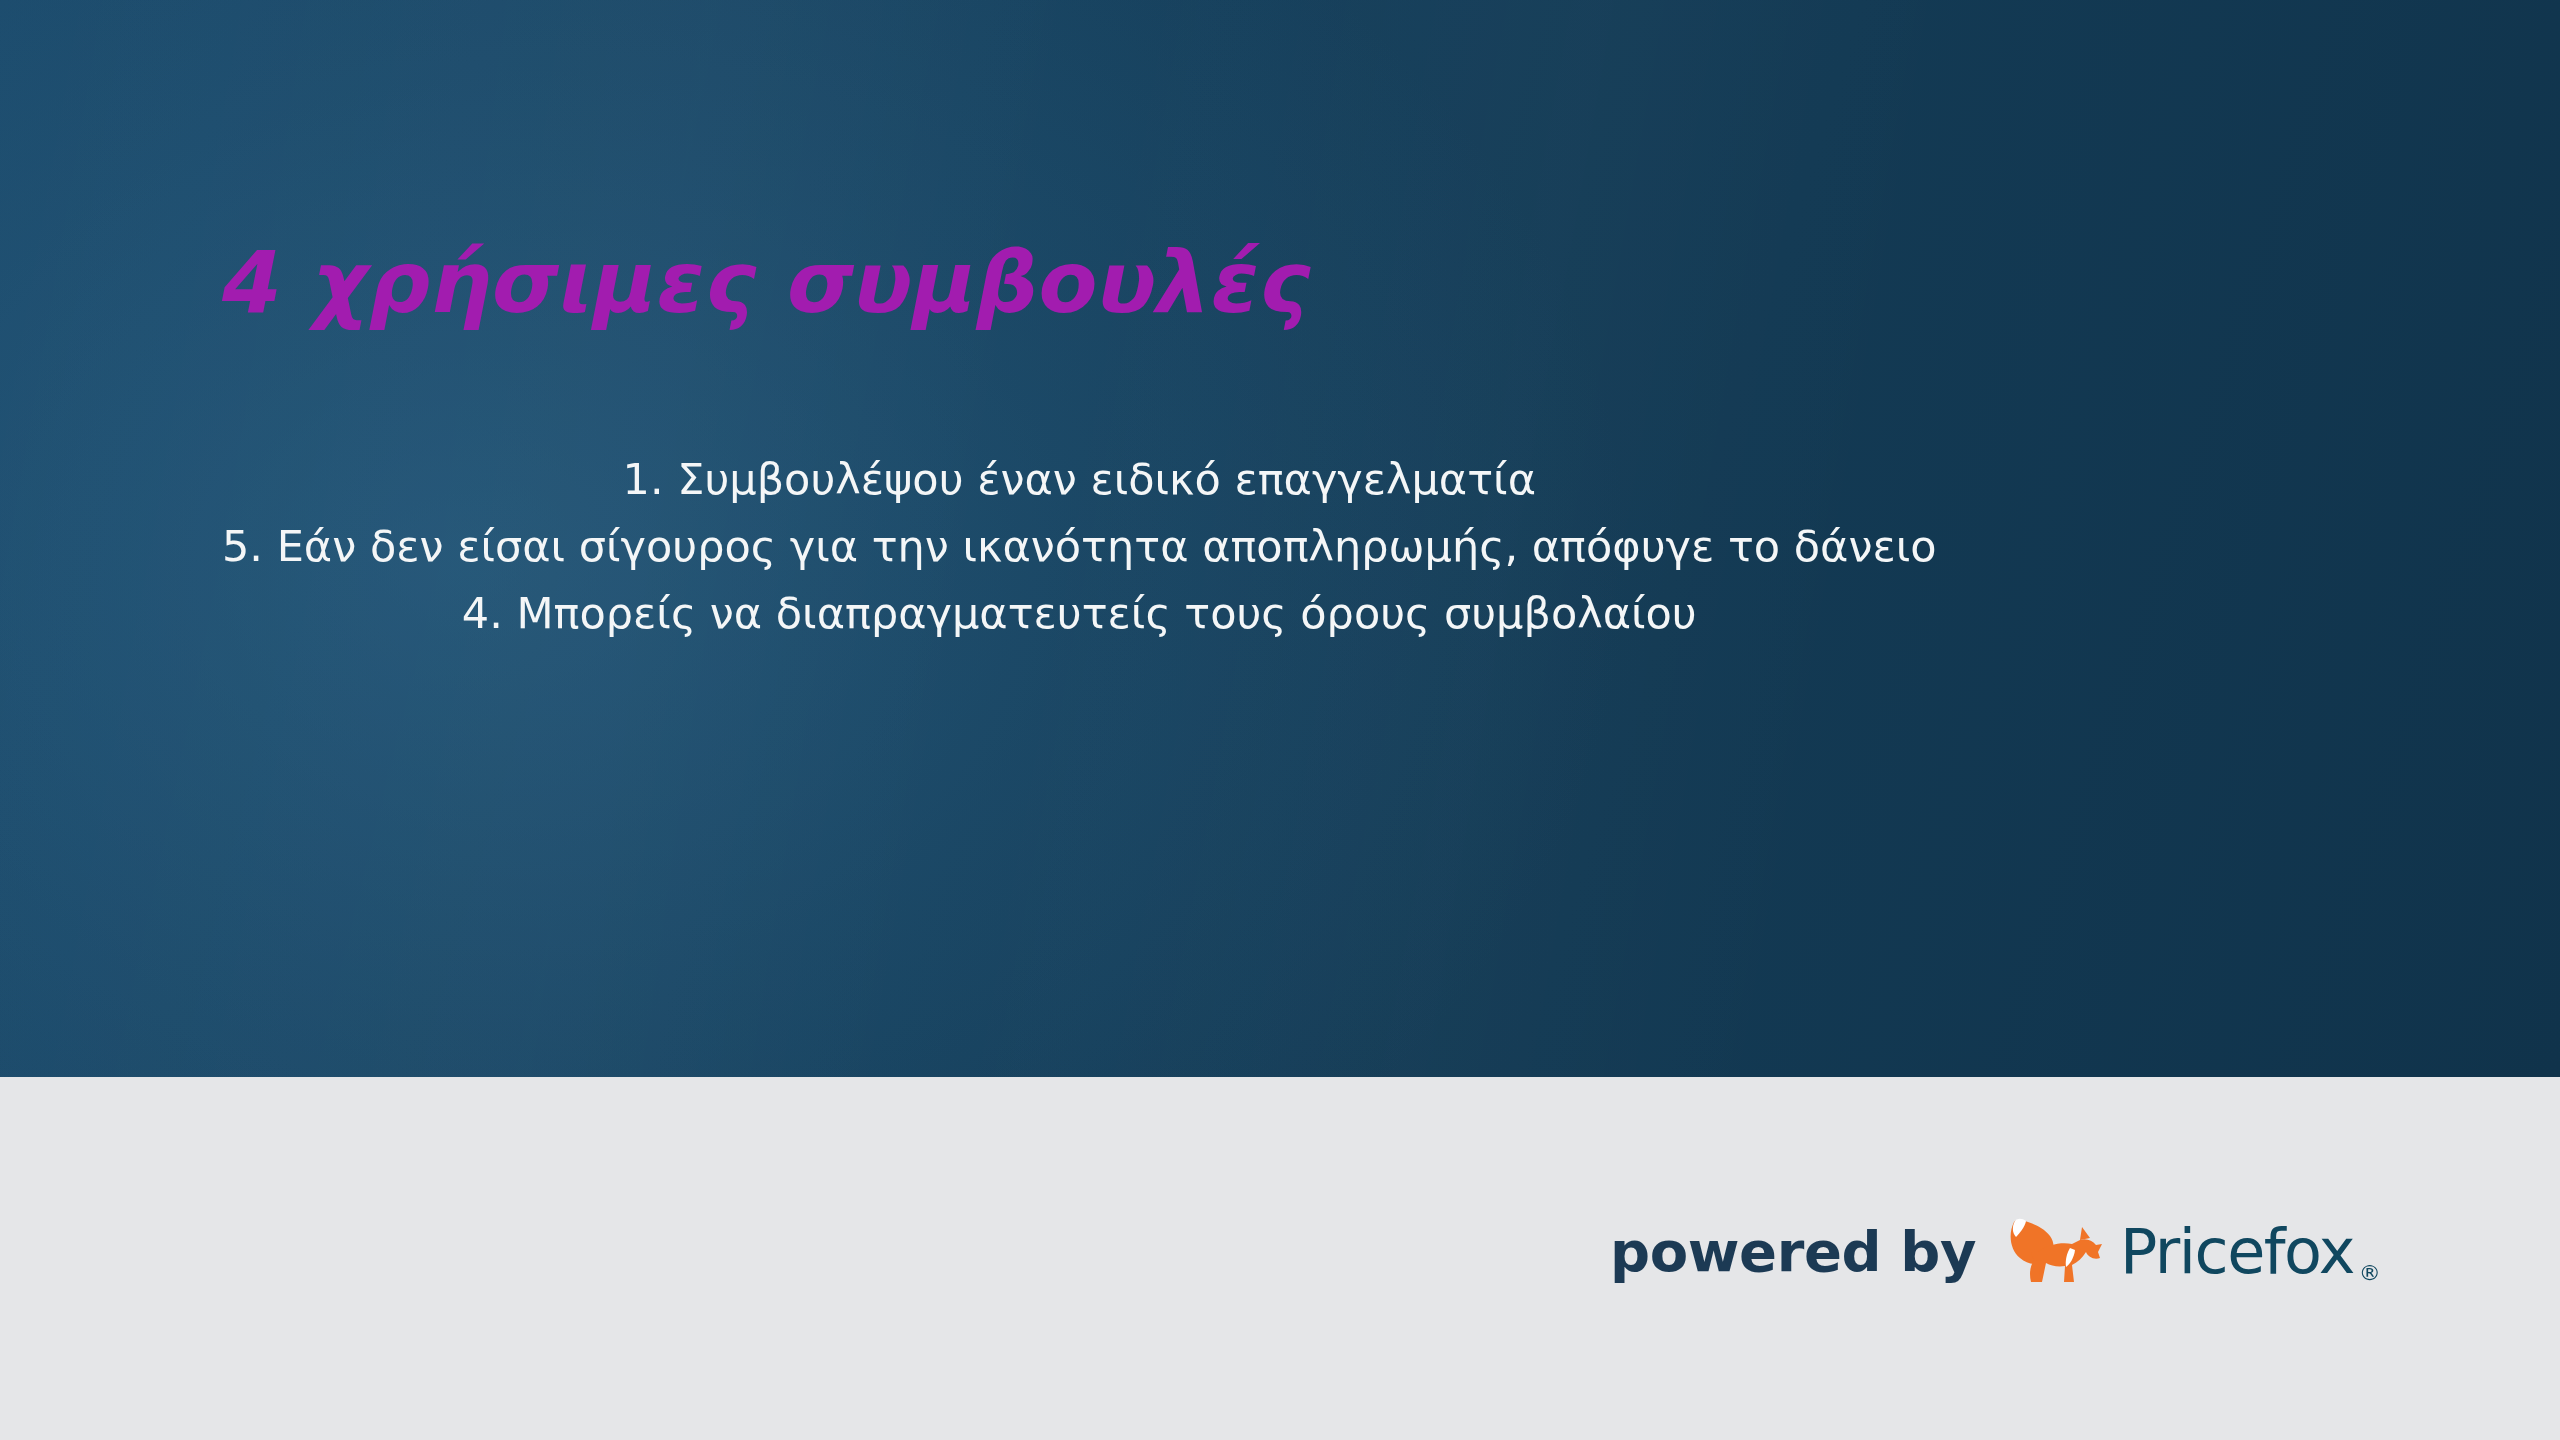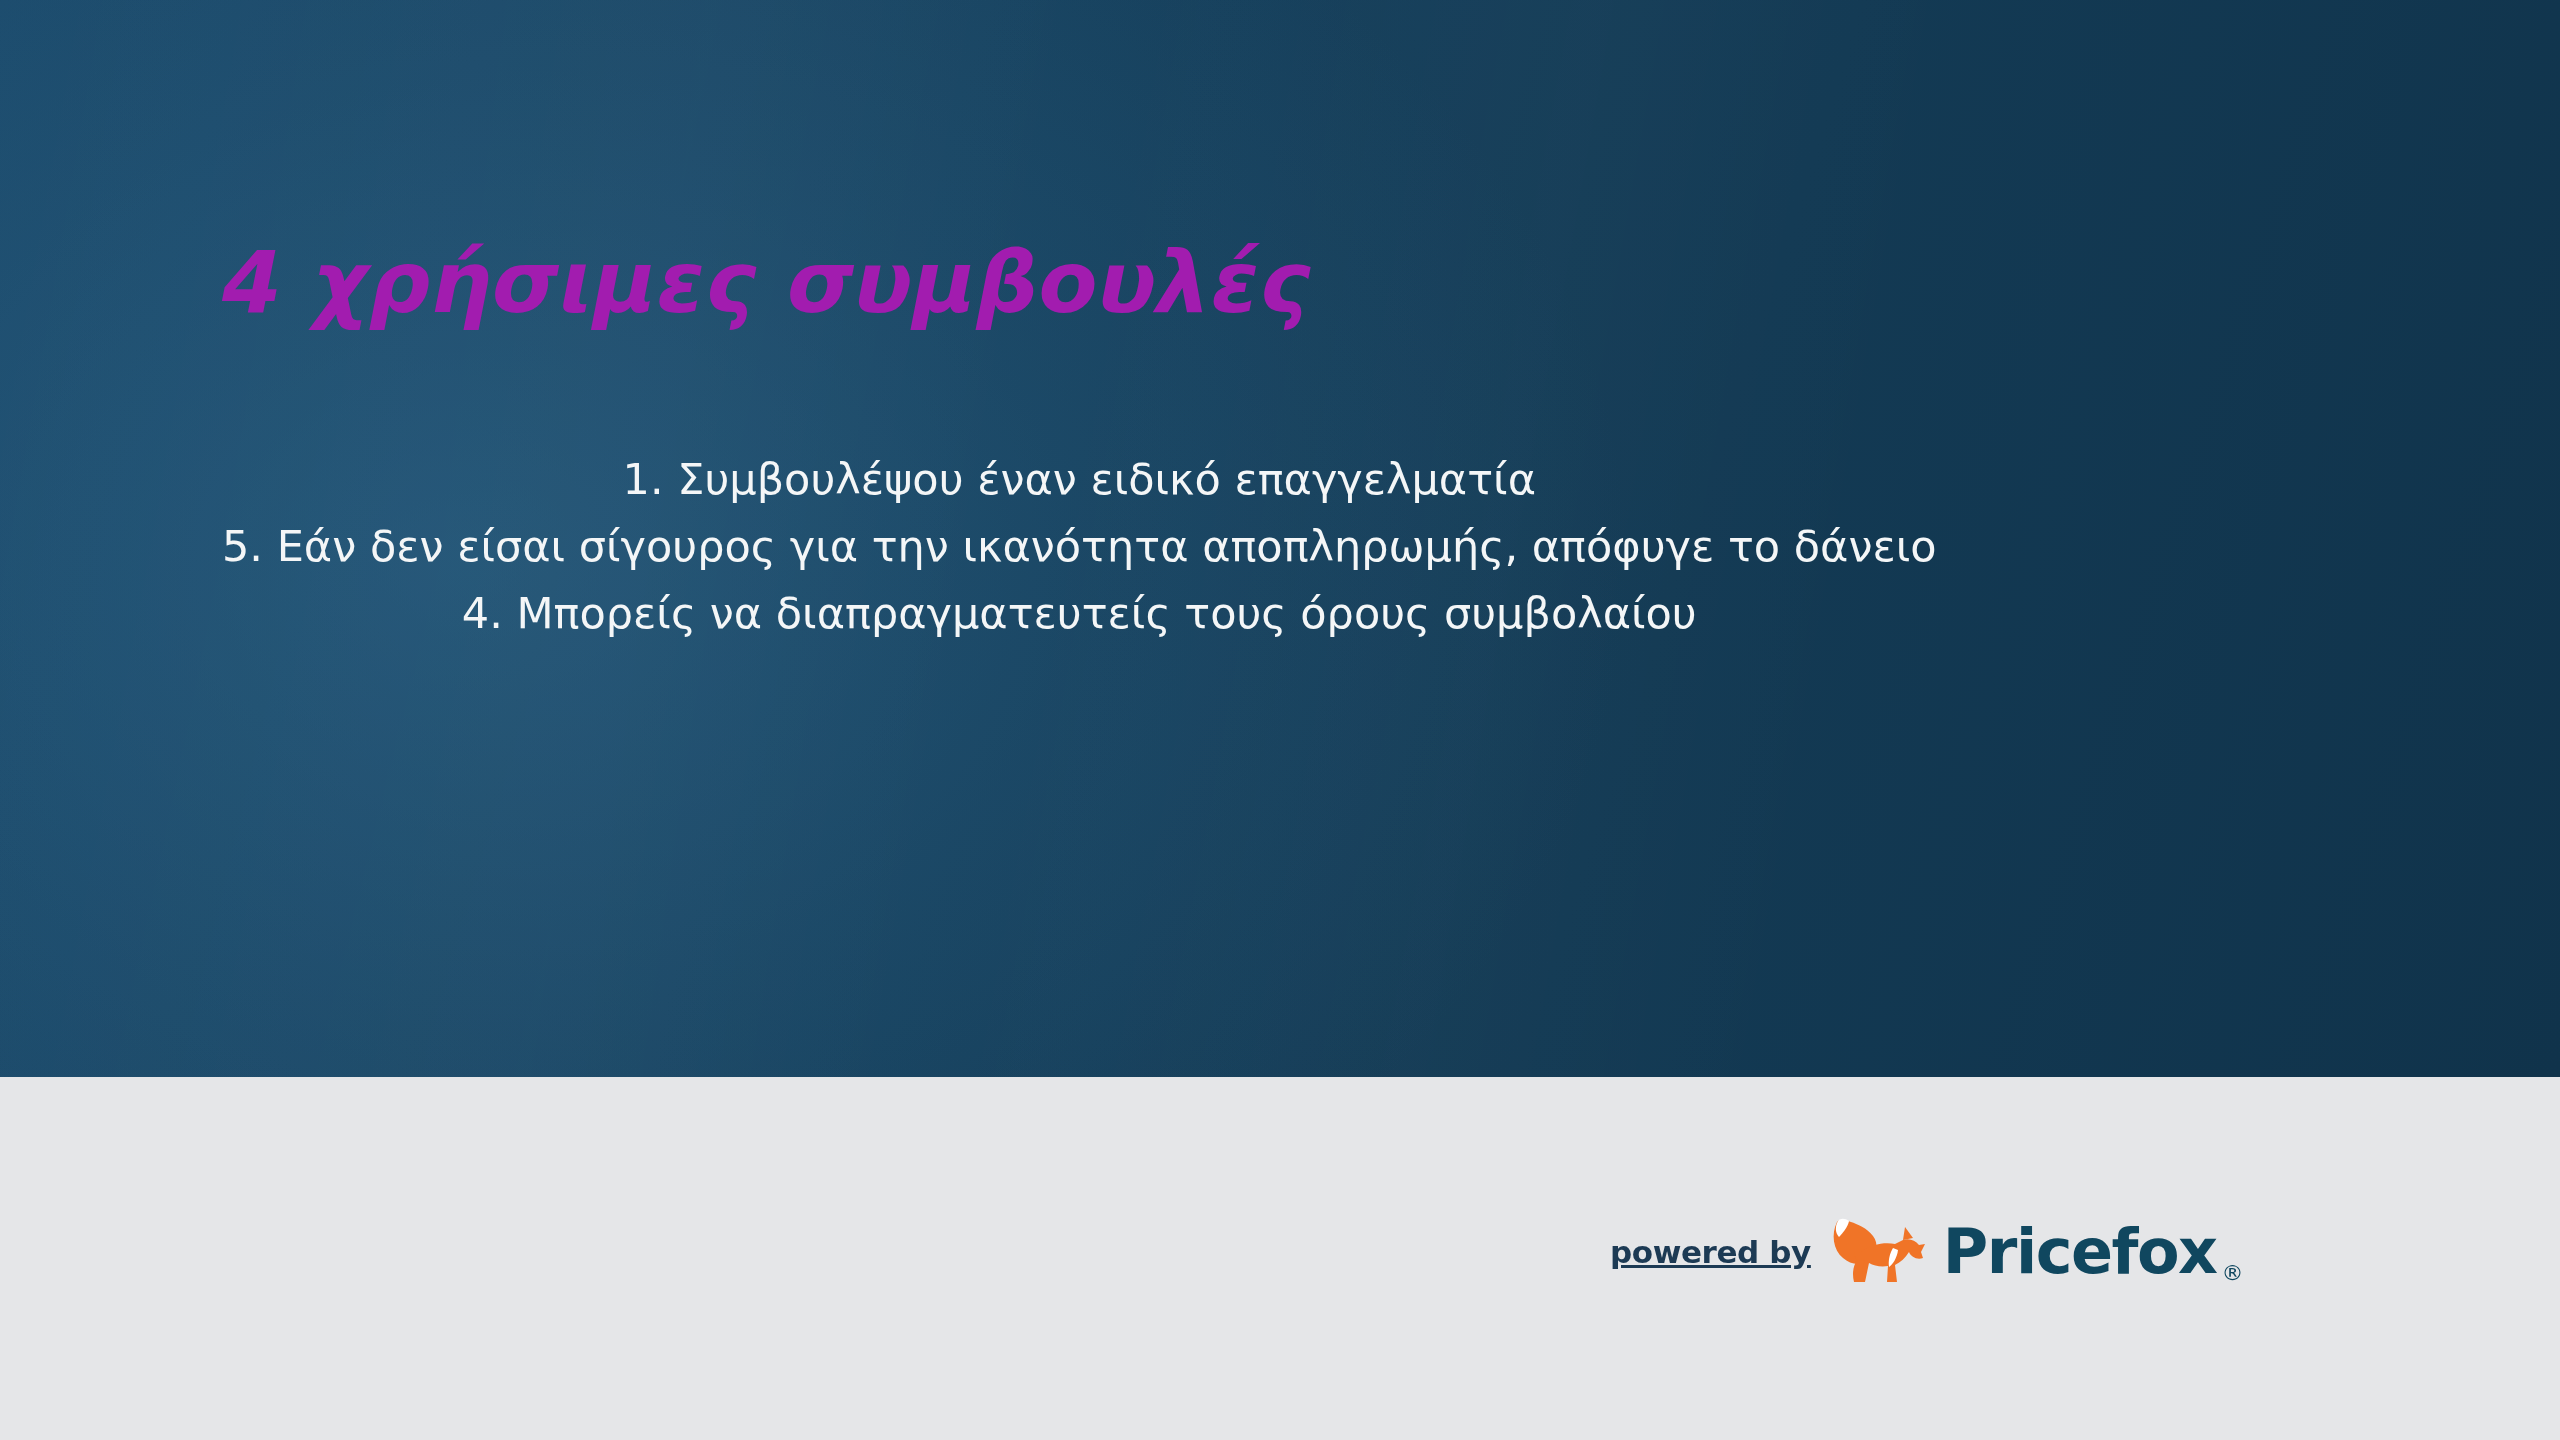--- a/index.html
+++ b/index.html
@@ -96,40 +96,39 @@
   .logo-lockup {
     position: absolute;
     left: 1610px;
     top: 1196px;
     display: flex;
     align-items: center;
     height: 112px;
   }
 
   .powered-by {
-    font-size: 31px;
+    font-size: 56px;
     font-weight: 700;
     letter-spacing: -0.4px;
     color: #1c3a54;
     line-height: 1;
-    margin-right: 16px;
-    text-decoration: underline;
+    margin-right: 28px;
   }
 
   .fox-icon {
     width: 104px;
     height: 104px;
     display: block;
     margin-right: 12px;
     flex: none;
   }
 
   .brand-name {
     font-size: 62px;
-    font-weight: 700;
+    font-weight: 400;
     letter-spacing: -1.5px;
     color: #10475f;
     line-height: 1;
   }
 
   .brand-reg {
     font-size: 22px;
     font-weight: 400;
     color: #10475f;
     line-height: 1;

